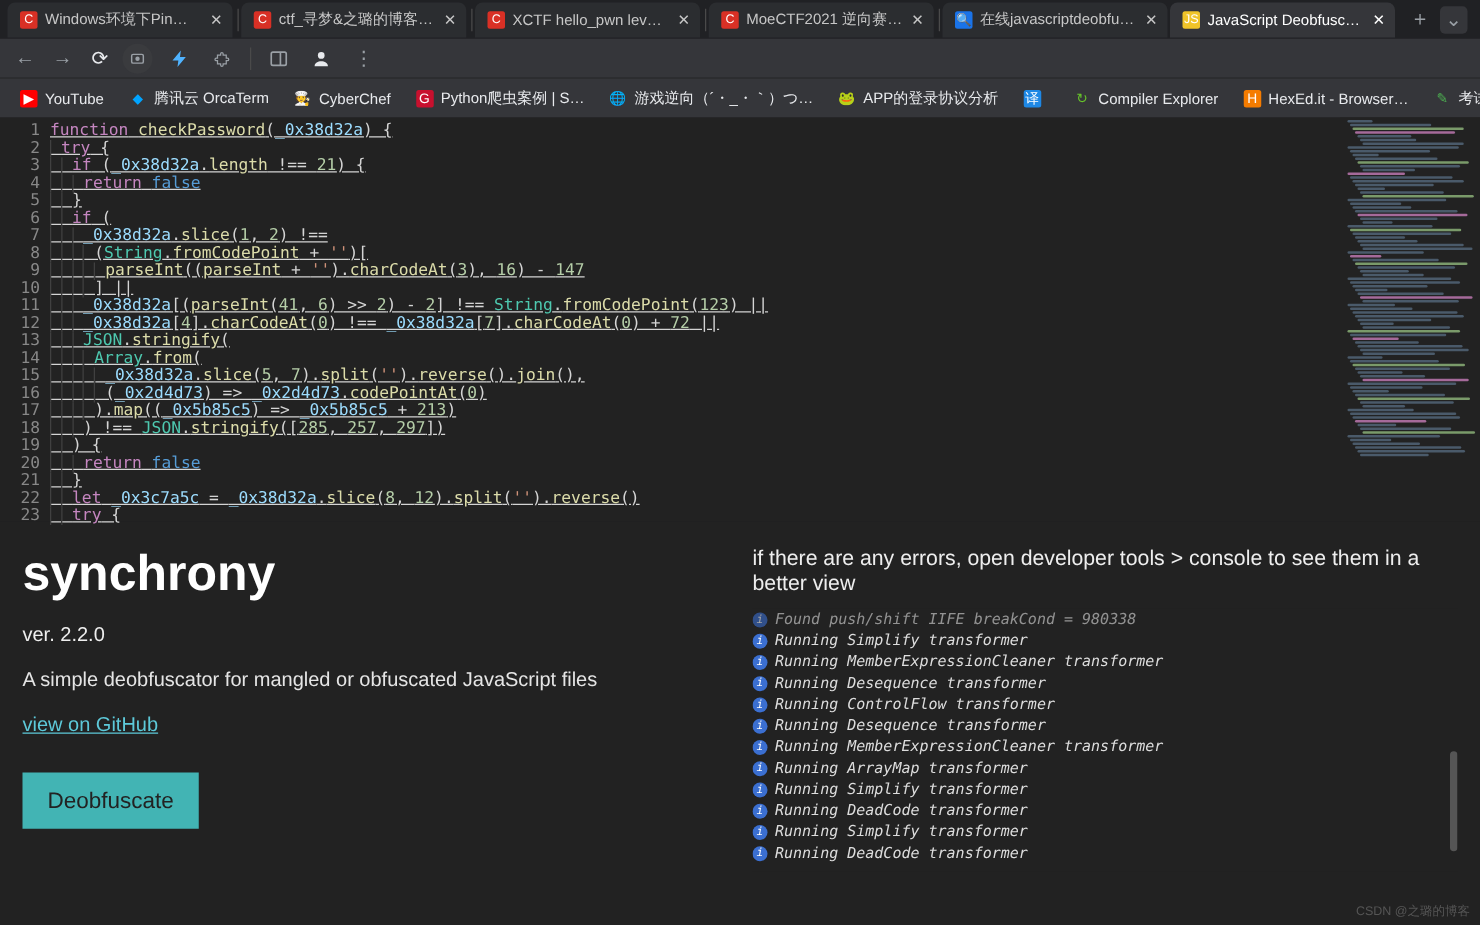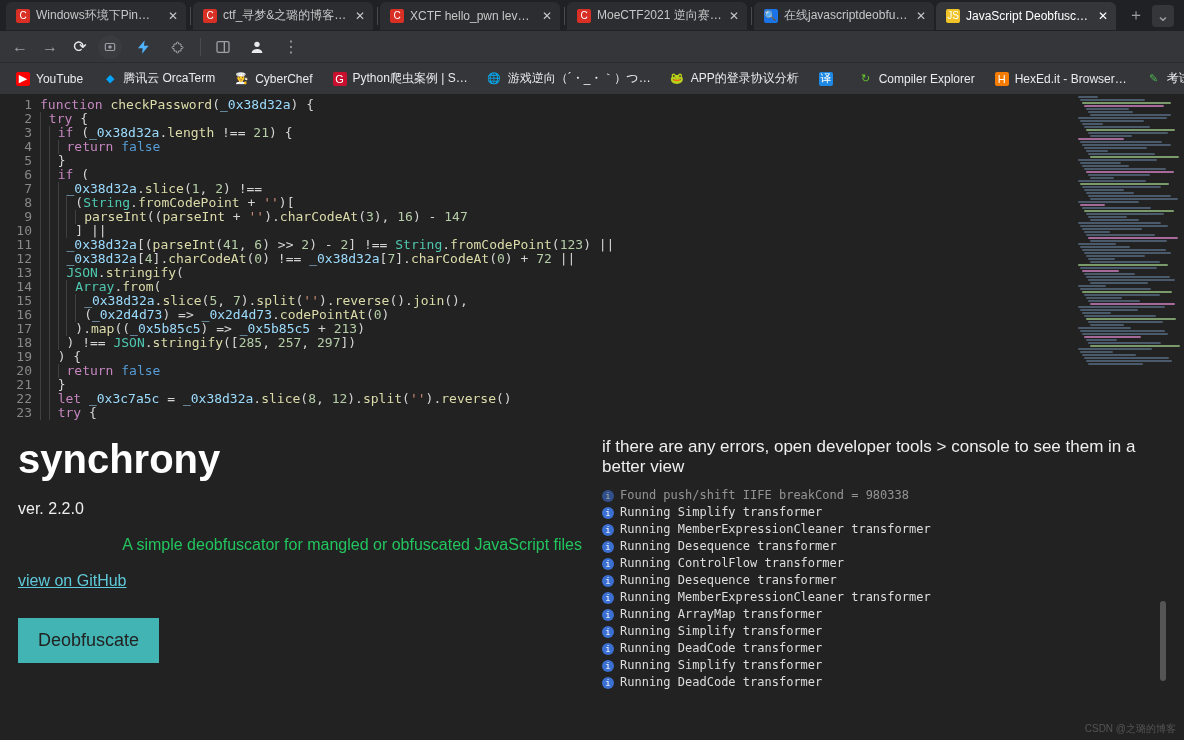--- a/index.html
+++ b/index.html
@@ -30,46 +30,46 @@
 
 
 .bookmarks { background: #35363a; height: 32px; border-top: 1px solid #2a2b2d; display: flex; align-items: center; padding: 0 8px; gap: 4px; }
 .bookmark { display: flex; align-items: center; gap: 6px; padding: 4px 8px; font-size: 12px; color: #e8eaed; cursor: pointer; border-radius: 4px; white-space: nowrap; }
 .bookmark-icon { width: 14px; height: 14px; display: inline-flex; align-items: center; justify-content: center; font-size: 11px; border-radius: 2px; }
 
 
 .content { display: flex; flex-direction: column; height: calc(740px - 94px); }
 .editor-wrap { position: relative; height: 323px; background: #222222; display: flex; font-family: "Menlo","Consolas",monospace; font-size: 13px; line-height: 14px; }
 .gutter { width: 40px; text-align: right; padding: 4px 8px 4px 4px; color: #888; user-select: none; }
-.code-area { flex: 1; padding: 4px 0; white-space: pre; color: #d4d4d4; }
+.code-area { flex: 1; padding: 4px 0; white-space: pre; color: #d4d4d4; text-decoration: underline; }
 .minimap { width: 112px; background: #222222; position: relative; overflow: hidden; }
 .minimap-content { position: absolute; top: 2px; left: 6px; right: 6px; }
 .minimap-line { height: 2px; margin-bottom: 1px; background: #4a5a6a; border-radius: 1px; }
 .kw { color: #C586C0; }
 .str { color: #ce9178; }
 .num { color: #b5cea8; }
 .id { color: #9cdcfe; }
 .fn { color: #dcdcaa; }
 .type { color: #4ec9b0; }
 .bool { color: #569cd6; }
 .guide { border-left: 1px solid #404040; display:inline-block; height:14px; vertical-align:top; }
 
 .lower { flex: 1; display: grid; grid-template-columns: 1fr 1fr; padding: 20px 18px; gap: 20px; background: #222222; overflow:hidden;}
 .panel-left {}
 .panel-right {}
 h1.title { font-size: 40px; font-weight: 700; color: #fff; margin-bottom: 18px; }
 h1.out-title { font-size: 26px; font-weight: 700; color: #fff; margin-bottom: 18px; }
 .ver { font-size: 16px; color: #eee; margin-bottom: 18px; }
-.desc { font-size: 16px; color: #22c55e; margin-bottom: 18px; text-align: right; }
+.desc { font-size: 16px; color: #e5e5e5; margin-bottom: 18px; }
 .link { color: #5dc9d9; text-decoration: underline; font-size: 16px; cursor: pointer; display:inline-block; margin-bottom: 28px;}
 .btn-row { display: flex; gap: 14px; }
 .action-btn { background: #42b4b4; color: #222; border: none; padding: 12px 20px; font-size: 18px; font-weight: 400; cursor: pointer; }
 .err-msg { font-size: 17px; color: #eee; margin-bottom: 10px; }
 .log-box { background: #222222; height: 210px; overflow: hidden; font-family: "Menlo","Consolas",monospace; font-size: 12px; color: #ddd; position:relative;}
-.log-line { line-height: 17px; white-space: nowrap; }
+.log-line { line-height: 17px; white-space: nowrap; font-style: italic; }
 .log-icon { display:inline-block; width:12px; height:12px; border-radius:50%; margin-right:6px; vertical-align:middle; font-size:9px; text-align:center; line-height:12px; }
 .log-info { background:#3b6fd1; color:#fff;}
 .log-scroll { position:absolute; right:0; top:114px; width:6px; height:80px; background:#555; border-radius:3px;}
 .watermark { position: fixed; bottom: 4px; right: 8px; font-size: 10px; color: #555; }
 </style>
 </head>
 <body>
 
 <div class="tab-strip">
   <div class="tab">

